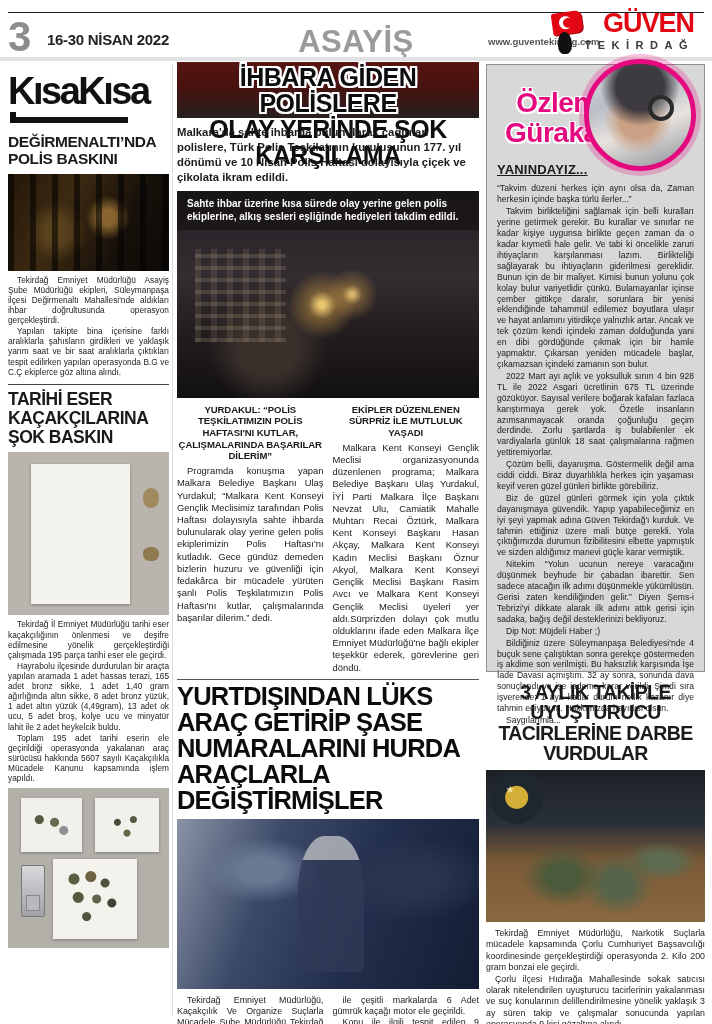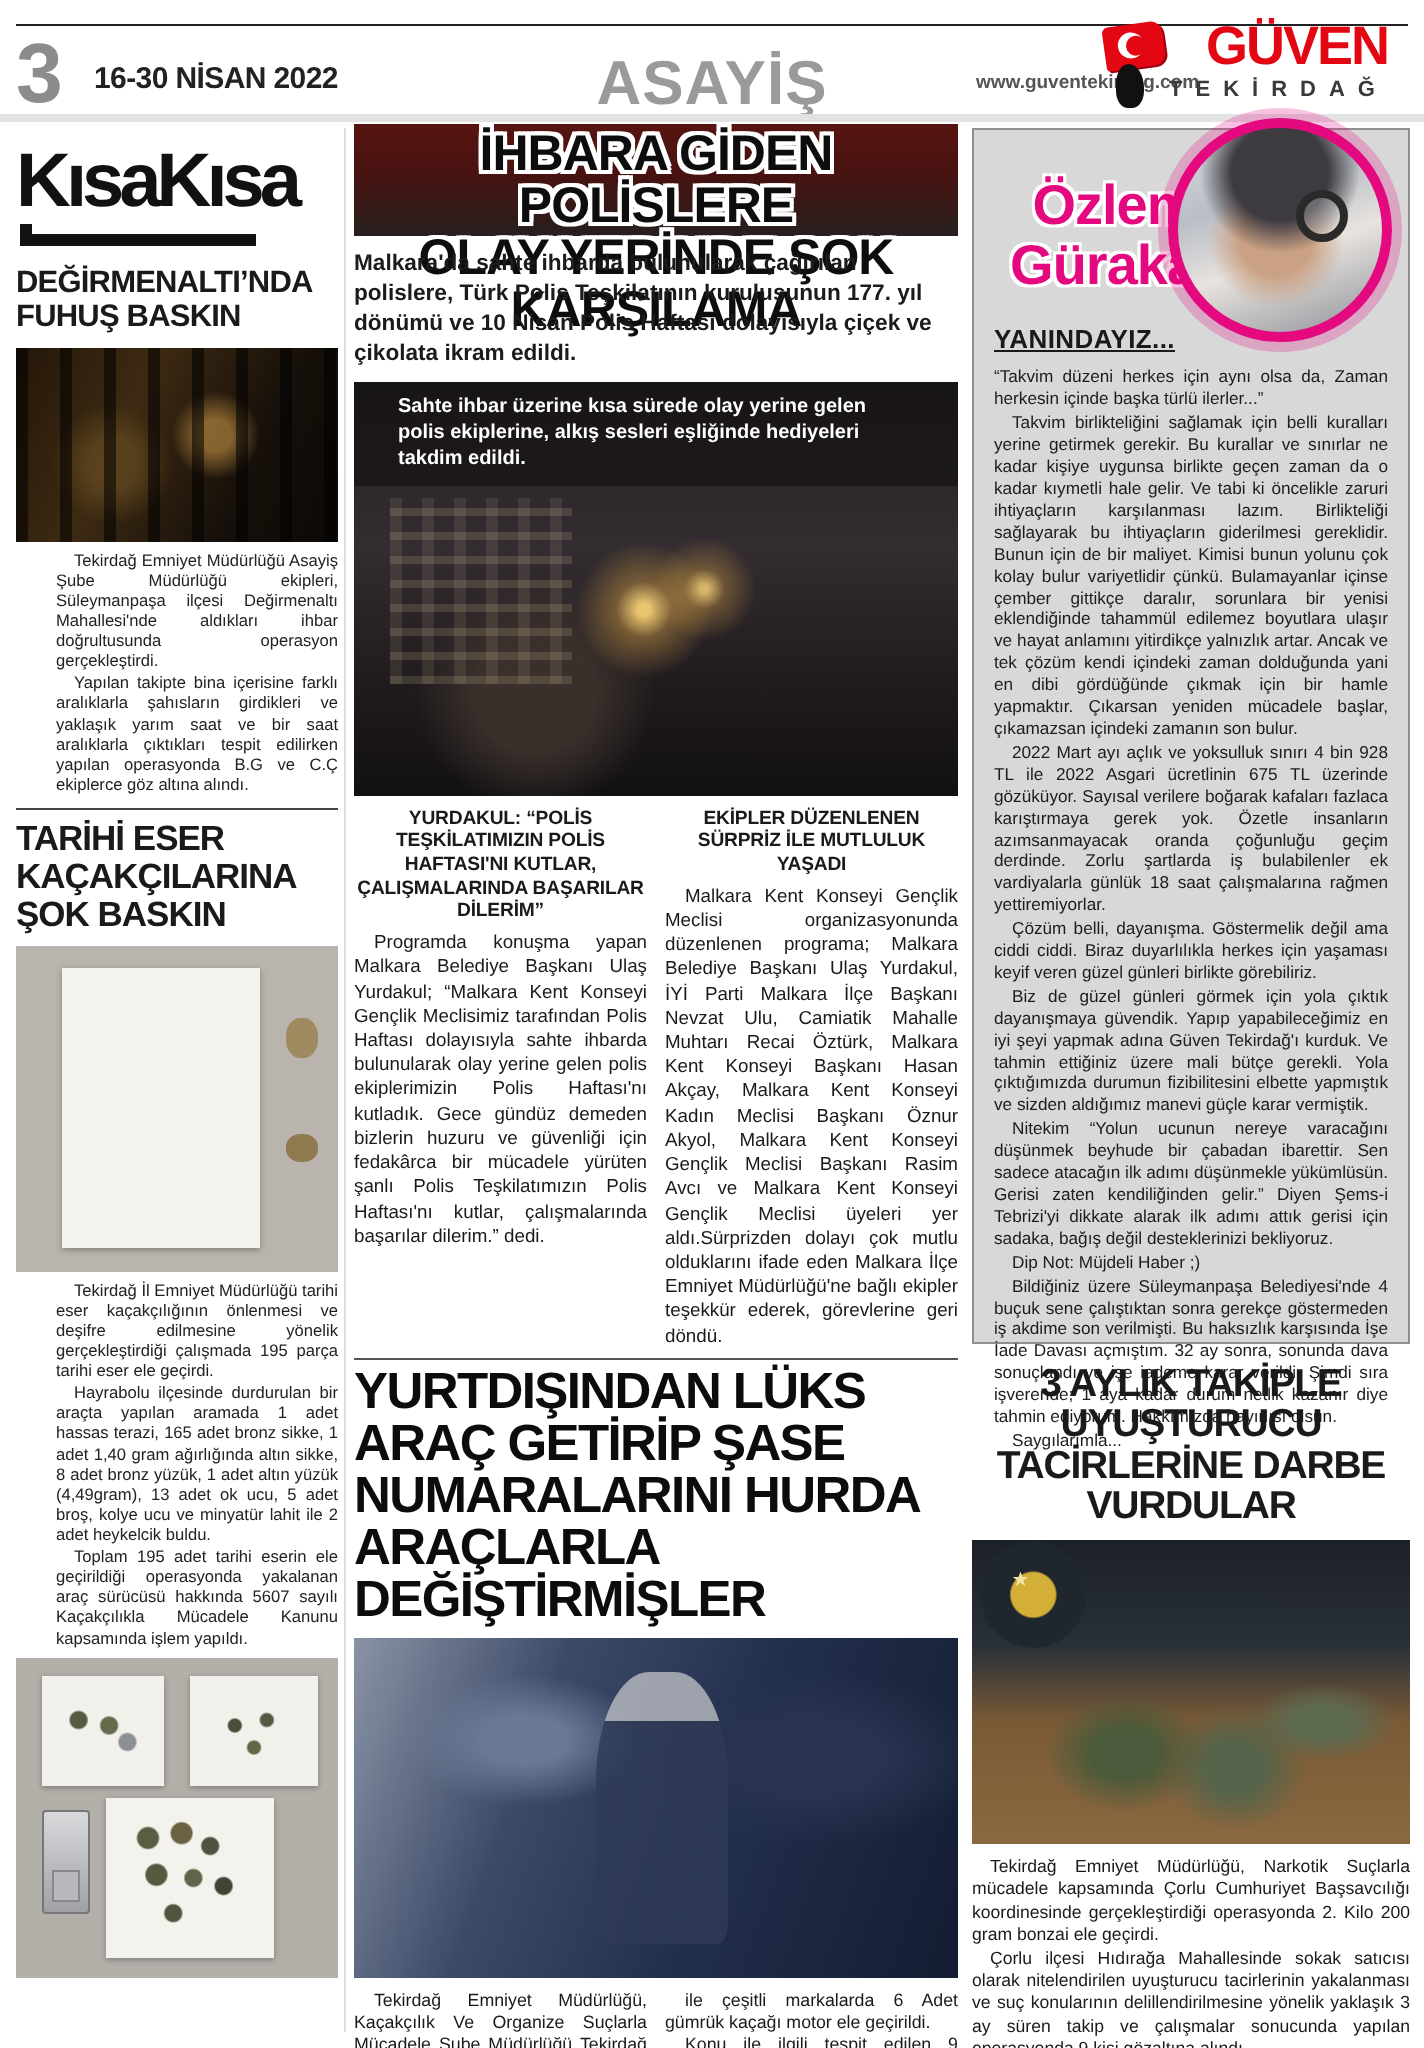--- a/index.html
+++ b/index.html
@@ -33,21 +33,21 @@
   .kisa-bracket { width:118px; height:11px; border-left:6px solid #111; border-bottom:6px solid #111; margin:2px 0 10px 2px; }
   .lh1 { font-size:15.5px; font-weight:800; letter-spacing:-0.4px; line-height:1.12; margin-bottom:6px; }
   .photo { width:100%; position:relative; overflow:hidden; }
   .ph-raid { height:97px; background:
       radial-gradient(circle at 62% 45%, rgba(255,190,90,.45) 0 8px, transparent 22px),
       radial-gradient(circle at 30% 60%, rgba(120,90,40,.5) 0 12px, transparent 30px),
       linear-gradient(115deg,#241709 0%,#3d2a12 35%,#17100a 70%,#0c0906 100%); }
   .ph-raid::after { content:""; position:absolute; inset:0;
       background:repeating-linear-gradient(90deg, rgba(0,0,0,.55) 0 6px, transparent 6px 22px); }
   .body-txt { font-size:8.3px; line-height:1.22; text-align:justify; color:#222; }
-  .body-txt p { text-indent:9px; margin-top:1px;margin-left:20px; }
+  .body-txt p { text-indent:9px; margin-top:1px; }
   .thin-rule { border-top:1.3px solid #444; margin:7px 0 5px; }
   .lh2 { font-size:17.5px; font-weight:800; letter-spacing:-0.5px; line-height:1.08; margin-bottom:6px; }
   .ph-coins1 { height:163px; background:#b9b5ae; }
   .sheet { position:absolute; background:#f4f2ec; box-shadow:0 1px 3px rgba(0,0,0,.3); }
   .sheet.s1 { left:14%; top:7%; width:62%; height:86%;
       background-image:
         radial-gradient(circle at 22% 16%, #5a5d42 0 5px, transparent 6px),
         radial-gradient(circle at 40% 15%, #6b6244 0 5px, transparent 6px),
         radial-gradient(circle at 58% 16%, #4e5340 0 5px, transparent 6px),
         radial-gradient(circle at 75% 15%, #5d6048 0 5px, transparent 6px),
@@ -90,21 +90,21 @@
       text-shadow:-2px -2px 0 #fff,2px -2px 0 #fff,-2px 2px 0 #fff,2px 2px 0 #fff,0 -2px 0 #fff,0 2px 0 #fff,-2px 0 0 #fff,2px 0 0 #fff; }
   .lead { font-size:11.3px; font-weight:700; line-height:1.32; margin:7px 0 6px; color:#1b1b1b; }
   .ph-main { height:207px; background:
       radial-gradient(circle at 48% 55%, rgba(255,215,120,.9) 0 3px, rgba(255,190,80,.35) 14px, transparent 34px),
       radial-gradient(circle at 58% 50%, rgba(255,215,120,.8) 0 2px, rgba(255,190,80,.3) 10px, transparent 26px),
       radial-gradient(circle at 30% 75%, rgba(60,50,45,.9) 0 30px, transparent 60px),
       linear-gradient(180deg,#241f26 0%,#332c30 40%,#1f1a1c 75%,#121013 100%); }
   .ph-main::before { content:""; position:absolute; left:6%; top:28%; width:30%; height:45%;
       background:repeating-linear-gradient(0deg, rgba(210,190,150,.18) 0 4px, transparent 4px 12px),
       repeating-linear-gradient(90deg, rgba(210,190,150,.12) 0 6px, transparent 6px 16px); }
-  .ph-caption { position:relative; z-index:2; background:rgba(15,12,12,.55); color:#fff; font-size:10px; font-weight:700; line-height:1.3; padding:6px 22px 7px; }
+  .ph-caption { position:relative; z-index:2; background:rgba(15,12,12,.55); color:#fff; font-size:10px; font-weight:700; line-height:1.3; padding:6px 10px 7px; }
   .mid-cols { display:flex; gap:9px; margin-top:6px; }
   .mid-col { width:146.5px; }
   .subhead { font-size:9.6px; font-weight:800; text-align:center; line-height:1.22; margin-bottom:3px; letter-spacing:-0.1px; }
   .mc-txt { font-size:9.4px; line-height:1.3; text-align:justify; }
   .mc-txt p { text-indent:10px; }
   .mid-rule { border-top:1.2px solid #555; margin:5px 0 3px; }
   .lh3 { font-size:25.5px; font-weight:800; letter-spacing:-0.8px; line-height:1.02; margin:2px 0 6px; color:#0c0c0c; }
   .ph-arrest { height:170px; background:
       radial-gradient(ellipse at 28% 30%, #6a7894 0 22px, transparent 60px),
       radial-gradient(ellipse at 75% 35%, #27334f 0 40px, transparent 90px),
@@ -157,21 +157,21 @@
     <div class="silhouette"></div>
     <div class="logo-main">GÜVEN</div>
     <div class="logo-sub">TEKİRDAĞ</div>
   </div>
   <div class="gray-band"></div>
   <div class="vrule1"></div>
 
   <div class="col col-left">
     <div class="kisakisa">KısaKısa</div>
     <div class="kisa-bracket"></div>
-    <h2 class="lh1">DEĞİRMENALTI’NDA FUHUŞ BASKIN</h2>
+    <h2 class="lh1">DEĞİRMENALTI’NDA POLİS BASKINI</h2>
     <div class="photo ph-raid"></div>
     <div class="body-txt" style="margin-top:4px;">
       <p>Tekirdağ Emniyet Müdürlüğü Asayiş Şube Müdürlüğü ekipleri, Süleymanpaşa ilçesi Değirmenaltı Mahallesi'nde aldıkları ihbar doğrultusunda operasyon gerçekleştirdi.</p>
       <p>Yapılan takipte bina içerisine farklı aralıklarla şahısların girdikleri ve yaklaşık yarım saat ve bir saat aralıklarla çıktıkları tespit edilirken yapılan operasyonda B.G ve C.Ç ekiplerce göz altına alındı.</p>
     </div>
     <div class="thin-rule"></div>
     <h2 class="lh2">TARİHİ ESER KAÇAKÇILARINA ŞOK BASKIN</h2>
     <div class="photo ph-coins1">
       <div class="sheet s1"></div>
       <div class="relic"></div>

